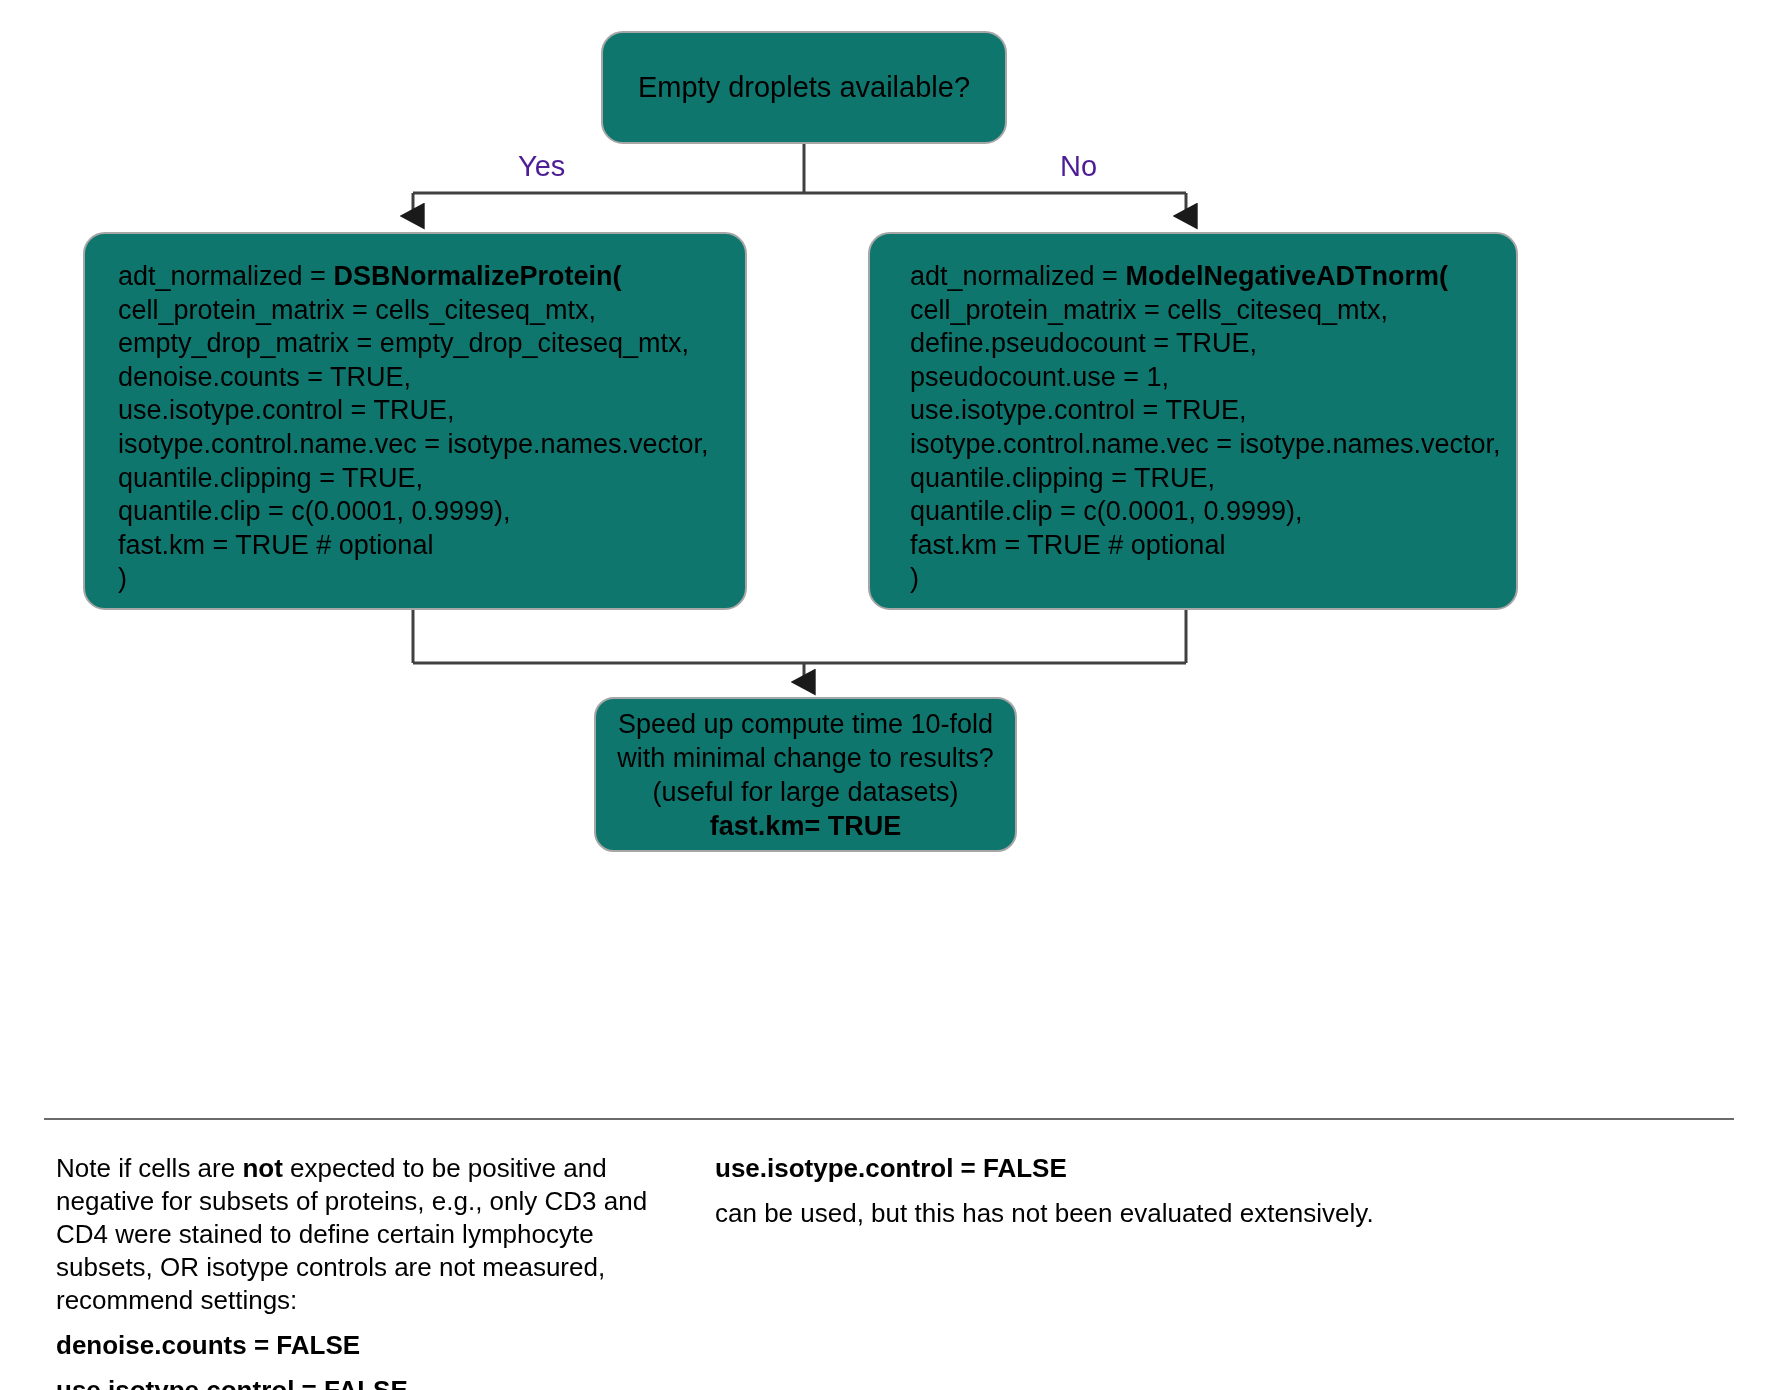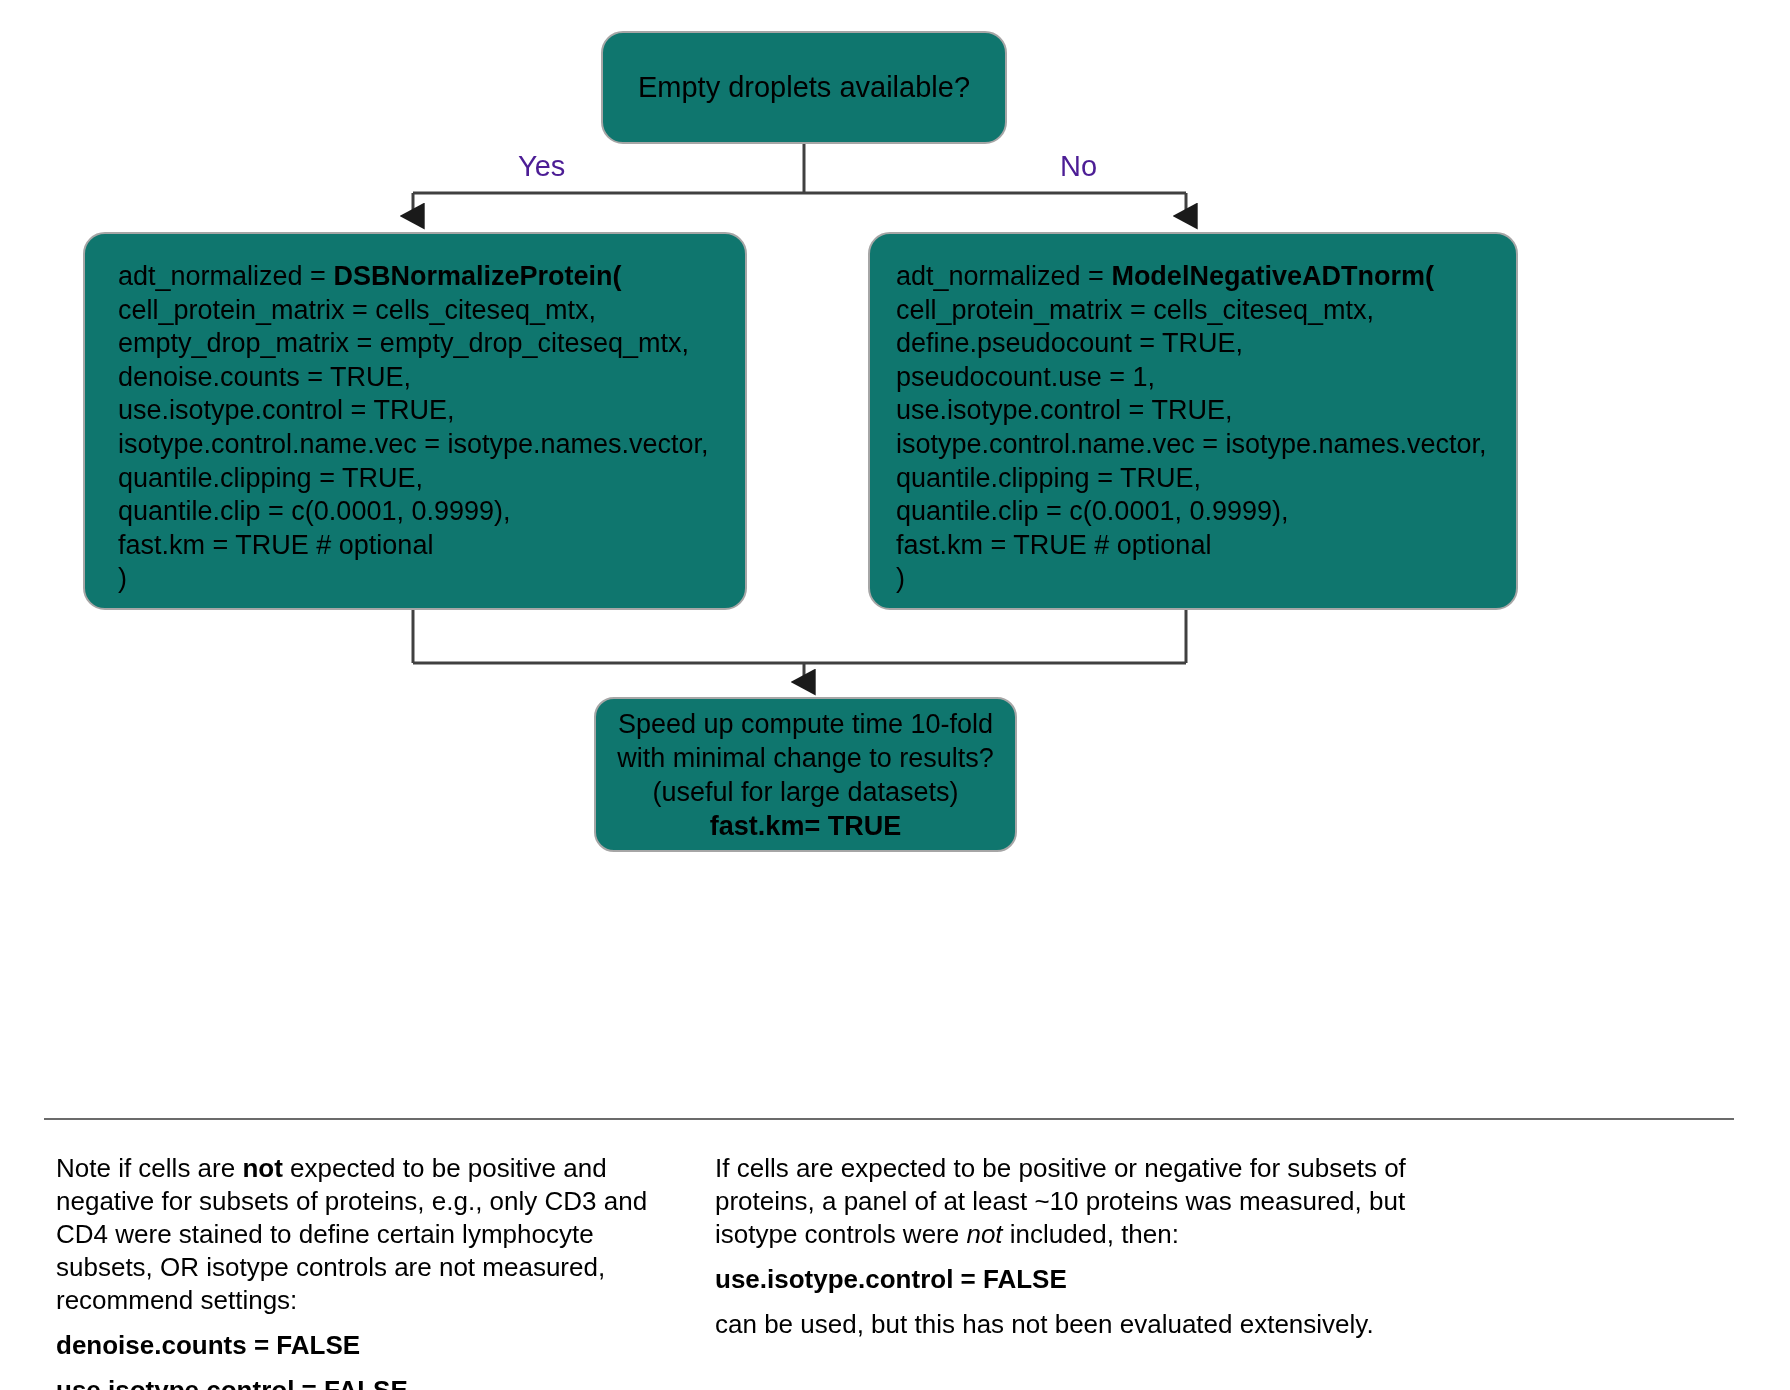--- a/index.html
+++ b/index.html
@@ -61,21 +61,21 @@
     height: 378px;
   }
 
   .code-block {
     font-size: 27px;
     line-height: 33.6px;
     white-space: pre;
     color: #000;
   }
   #node-dsb .code-block { padding-left: 33px; }
-  #node-mnadt .code-block { padding-left: 26px; }
+  #node-mnadt .code-block { padding-left: 40px; }
   .code-block b { font-weight: bold; }
 
   #node-fastkm {
     left: 594px;
     top: 697px;
     width: 423px;
     height: 155px;
     border-radius: 20px;
     display: flex;
     flex-direction: column;
@@ -204,18 +204,17 @@
   <div id="notes-rule"></div>
 
   <div class="note-col" id="note-left">
     <p><span>Note if cells are </span><b>not</b><span> expected to be positive and negative for subsets of proteins, e.g., only CD3 and CD4 were stained to define certain lymphocyte subsets, OR isotype controls are not measured, recommend settings:</span></p>
     <p style="font-weight:bold">denoise.counts = FALSE</p>
     <p style="font-weight:bold">use.isotype.control = FALSE</p>
     <p style="font-weight:bold">fast.km = FALSE</p>
   </div>
 
   <div class="note-col" id="note-right">
-    <p><span>If cells are expected to be positive or negative for subsets of proteins, a panel of at least ~10 proteins was measured, but isotype controls were </span><i>not</i><span> included, then:</span></p>
     <p style="font-weight:bold">use.isotype.control = FALSE</p>
     <p>can be used, but this has not been evaluated extensively.</p>
   </div>
 
 </div>
 
 </body></html>

